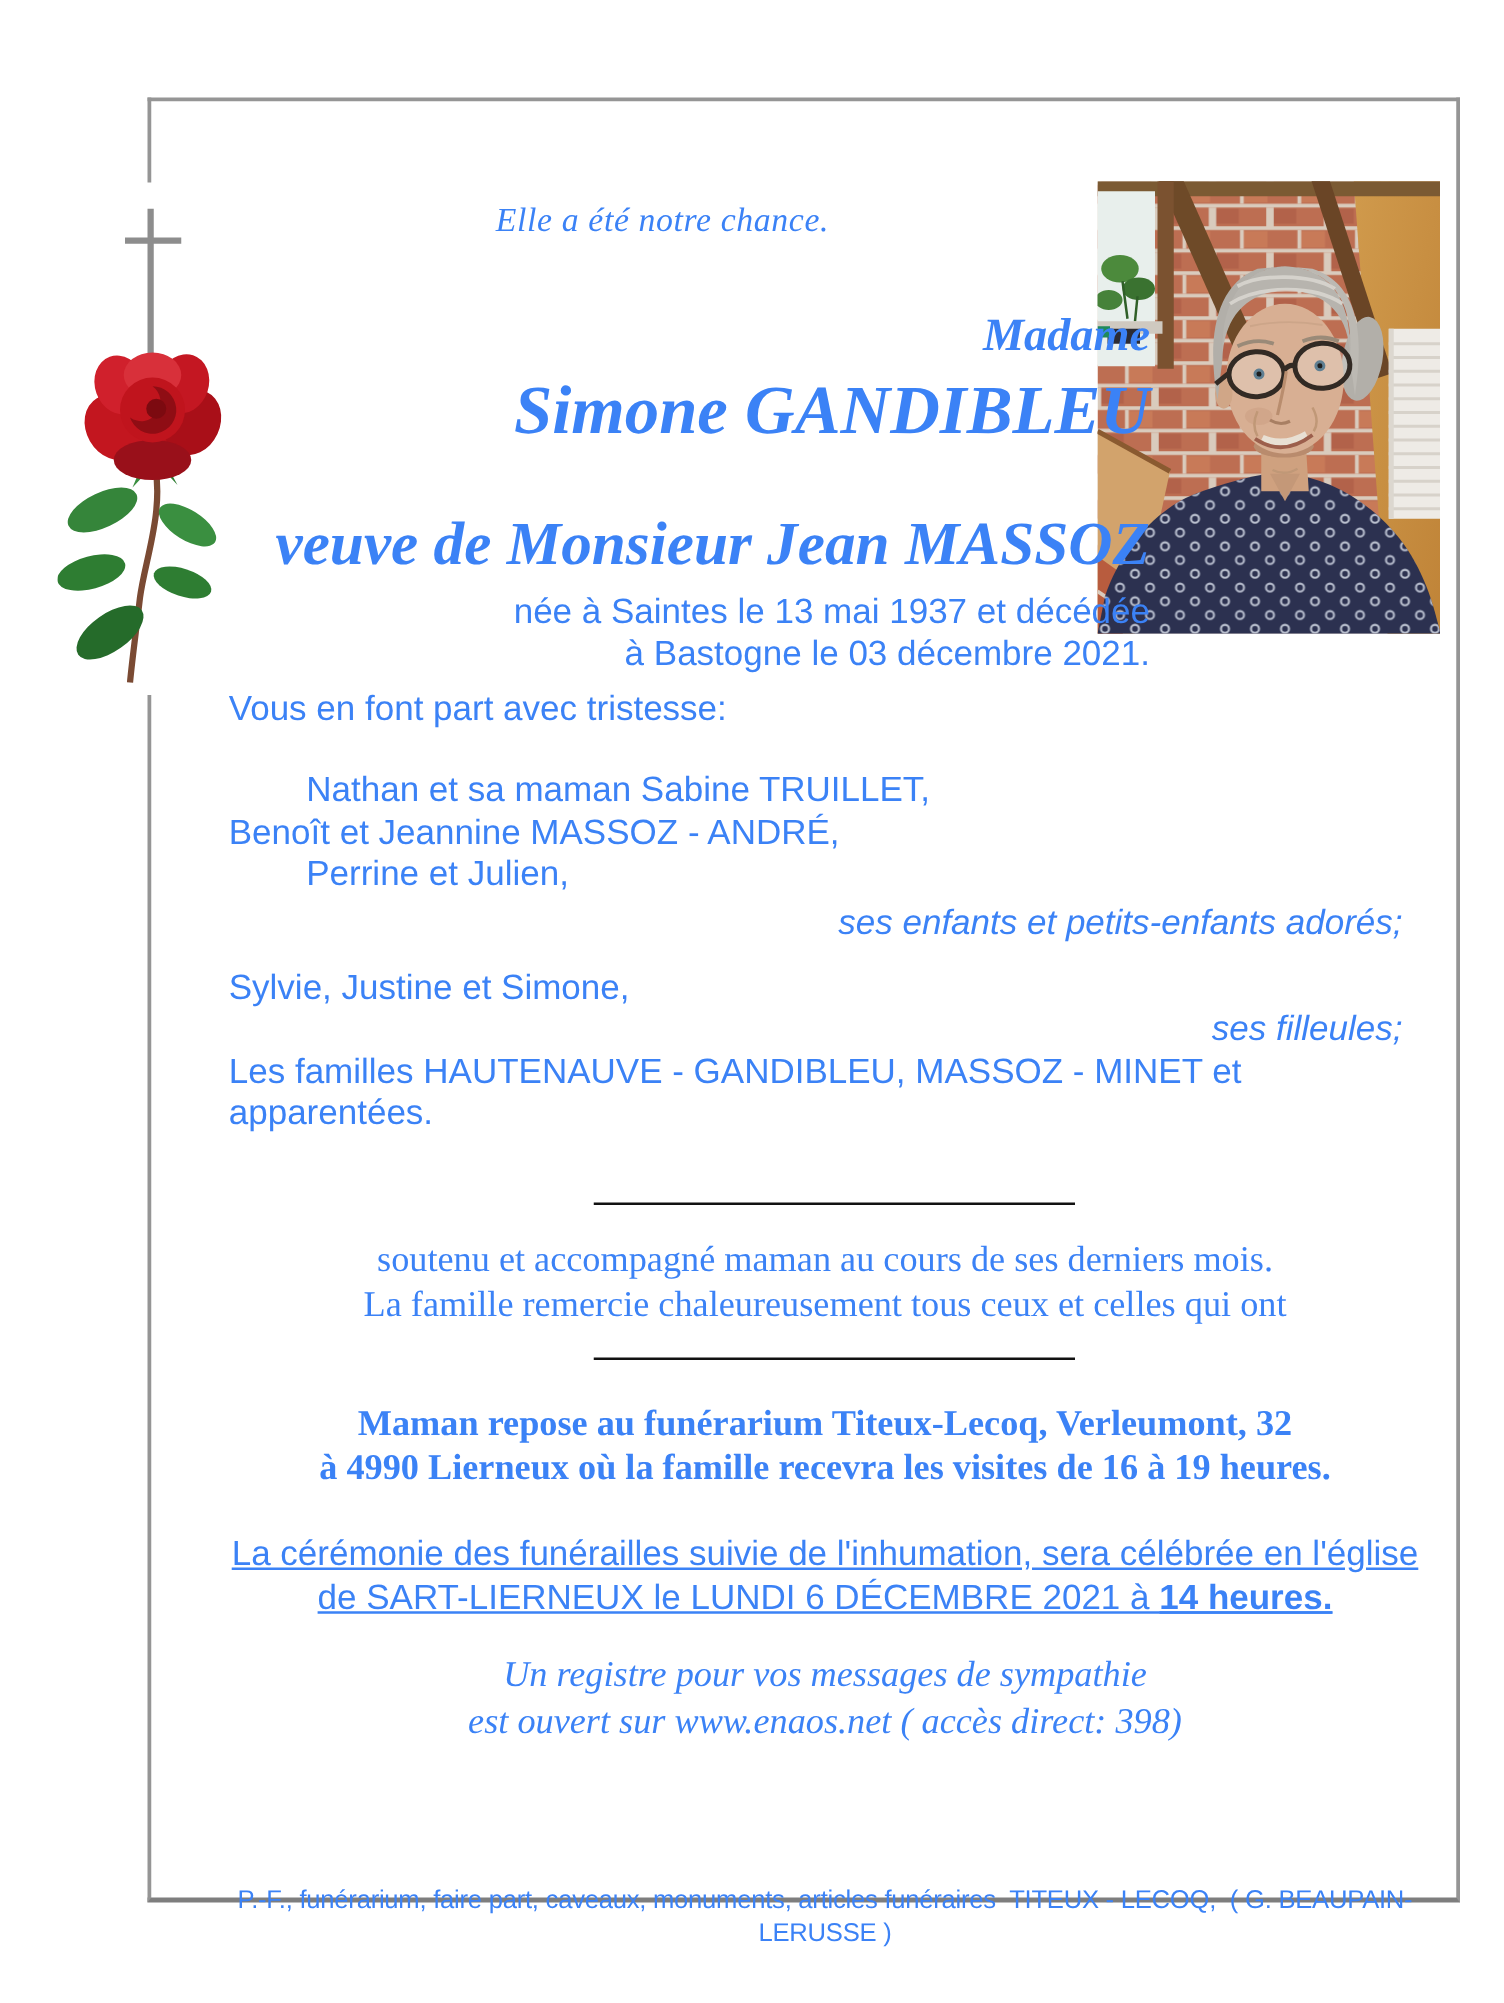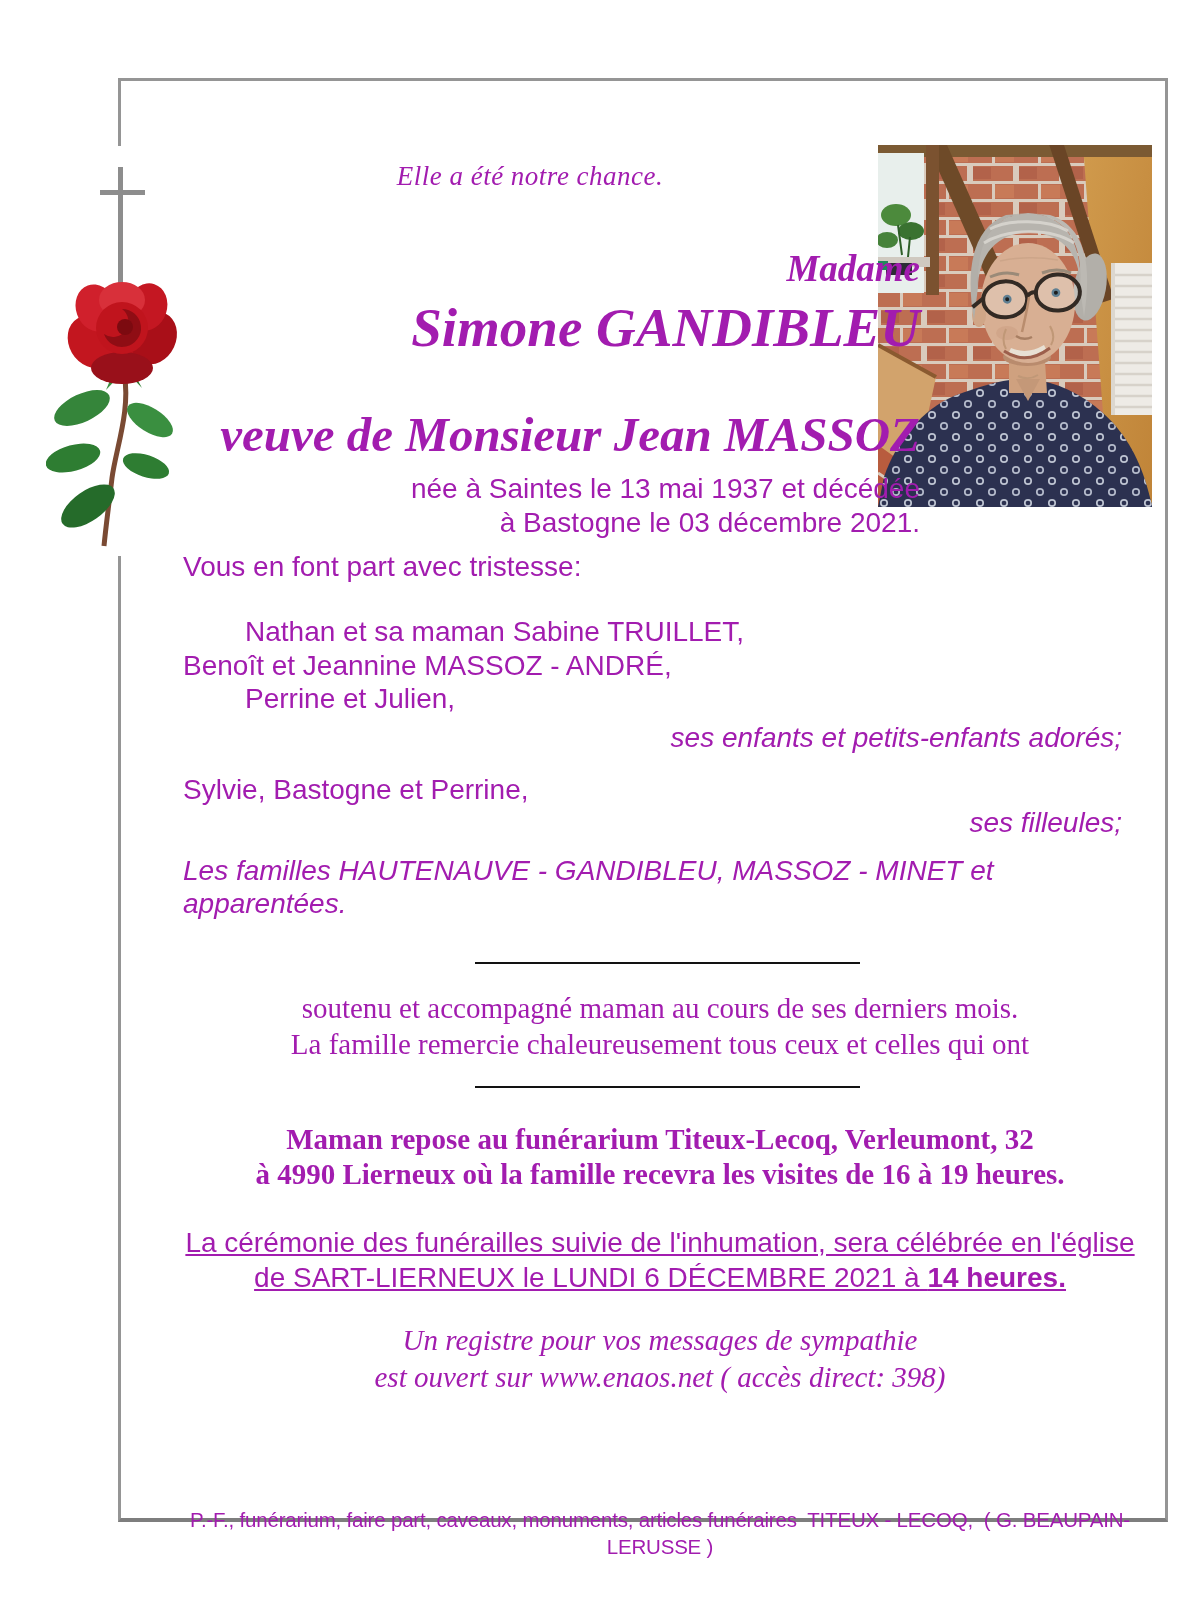--- a/index.html
+++ b/index.html
@@ -1,17 +1,17 @@
 <!DOCTYPE html>
 <html><head>
 <meta charset="utf-8">
 <style>
   html,body{margin:0;padding:0;background:#fff;}
   .page{position:relative;width:1203px;height:1602px;background:#ffffff;
-        font-family:"Liberation Sans",sans-serif;color:#a21caf;overflow:hidden;}
+        font-family:"Liberation Sans",sans-serif;color:#3b82f6;overflow:hidden;}
 
   
   .frame{position:absolute;left:118px;top:78px;width:1050px;height:1444px;
          box-sizing:border-box;border:3px solid #959595;border-bottom:4px solid #7e7e7e;}
   .border-gap{position:absolute;left:112px;top:146px;width:16px;height:410px;background:#fff;}
 
   
   .cross-v{position:absolute;left:118px;top:167px;width:5px;height:116px;background:#8d8d8d;}
   .cross-h{position:absolute;left:100px;top:190px;width:45px;height:5px;background:#8d8d8d;}
 
@@ -28,21 +28,21 @@
   .birth{font:28px/34px "Liberation Sans",sans-serif;margin-top:8px;}
   .death{font:28px/34px "Liberation Sans",sans-serif;}
 
   .body{position:absolute;left:183px;top:550px;width:939px;
         font:28px/33.4px "Liberation Sans",sans-serif;}
   .body .intro{margin-bottom:32px;}
   .ind{padding-left:62px;}
   .tag{text-align:right;font-style:italic;}
   .tag-children{margin-top:5px;}
   .godd{margin-top:19px;}
-  .fams{margin-top:14px;font-style:italic;}
+  .fams{}
 
   .hr{position:absolute;left:475px;width:385px;border-top:2px solid #121212;height:0;}
   .hr1{top:962px;}  .hr2{top:1086px;}
 
   .band{position:absolute;left:150px;width:1020px;text-align:center;}
   .thanks{top:990px;font:29px/36px "Liberation Serif",serif;}
   .funerarium{top:1122px;font:bold 29px/35px "Liberation Serif",serif;}
   .ceremony{top:1226px;font:28px/34.5px "Liberation Sans",sans-serif;text-decoration:underline;}
   .ceremony .pre{white-space:pre-wrap;}
   .emph{font-weight:bold;text-decoration:underline;}
@@ -178,21 +178,21 @@
     <div class="birth">née à Saintes le 13 mai 1937 et décédée</div>
     <div class="death">à Bastogne le 03 décembre 2021.</div>
   </div>
 
   <div class="body">
     <div class="intro">Vous en font part avec tristesse:</div>
     <div class="ind">Nathan et sa maman Sabine TRUILLET,</div>
     <div>Benoît et Jeannine MASSOZ - ANDRÉ,</div>
     <div class="ind">Perrine et Julien,</div>
     <div class="tag tag-children">ses enfants et petits-enfants adorés;</div>
-    <div class="godd">Sylvie, Bastogne et Perrine,</div>
+    <div class="godd">Sylvie, Justine et Simone,</div>
     <div class="tag">ses filleules;</div>
     <div class="fams">Les familles HAUTENAUVE - GANDIBLEU, MASSOZ - MINET et apparentées.</div>
   </div>
 
   <div class="hr hr1"></div>
 
   <div class="band thanks">
     <div>soutenu et accompagné maman au cours de ses derniers mois.</div>
     <div>La famille remercie chaleureusement tous ceux et celles qui ont</div>
   </div>

